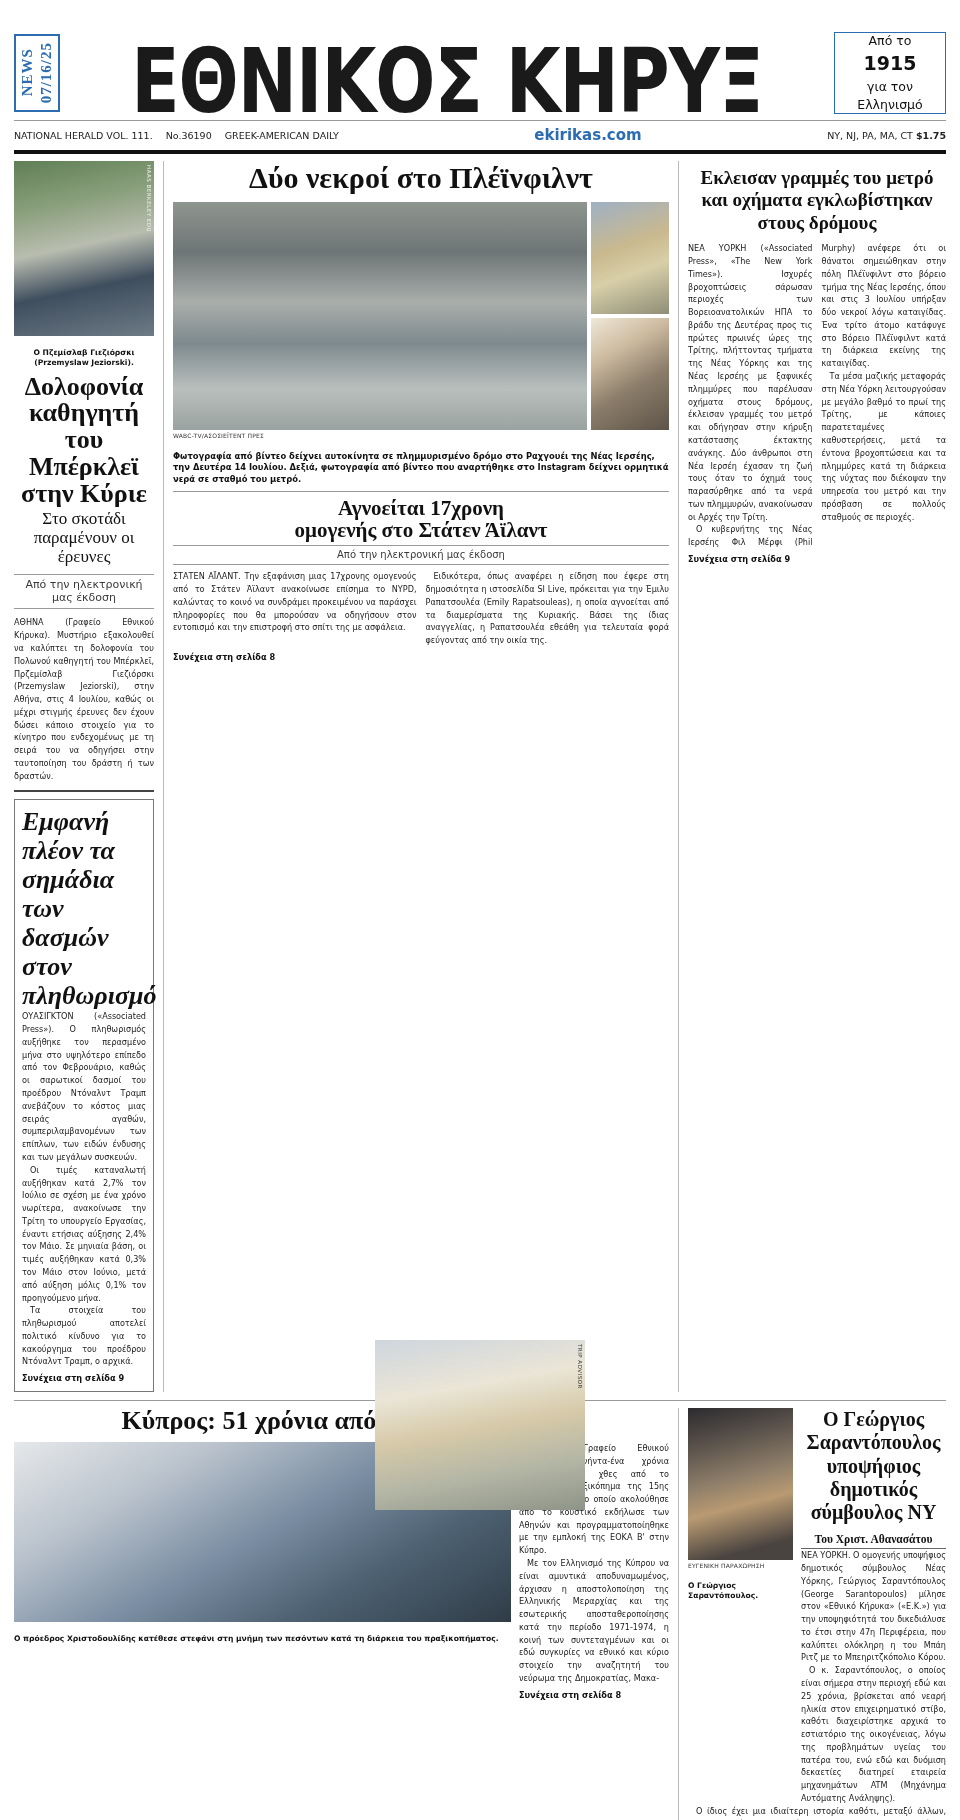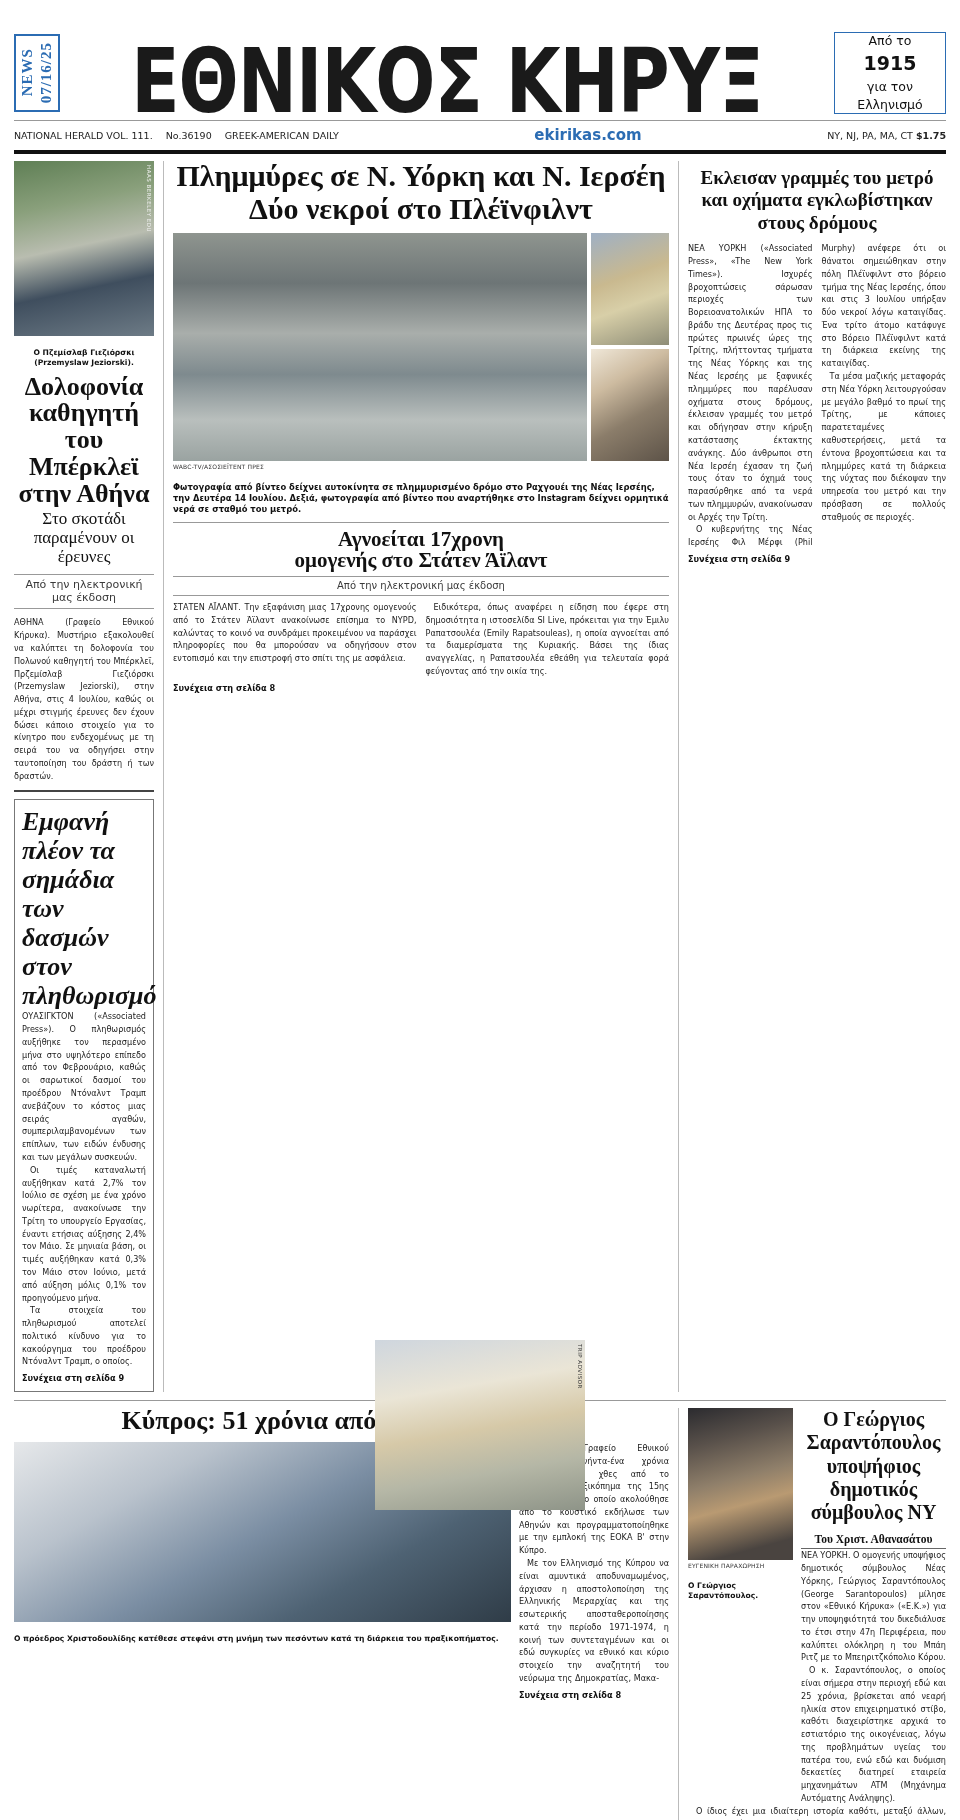--- a/index.html
+++ b/index.html
@@ -151,37 +151,36 @@
 
   <div class="cols">
 
     <div class="col-l">
       <div class="ph p1" style="height:175px">
         <span class="photo-label">HAAS BERKELEY EDU</span>
       </div>
       <div class="cap" style="text-align:center;font-size:7.6px">Ο Πζεμίσλαβ Γιεζιόρσκι (Przemyslaw Jeziorski).</div>
       <div class="hl-serif" style="font-size:26px;text-align:center;margin-top:5px">Δολοφονία καθηγητή</div>
       <div class="hl-serif" style="font-size:26px;text-align:center">του Μπέρκλεϊ</div>
-      <div class="hl-serif" style="font-size:26px;text-align:center">στην Αθήνα</div>
+      <div class="hl-serif" style="font-size:26px;text-align:center">στην Κύριε</div>
       <div class="sub-hl">Στο σκοτάδι παραμένουν οι έρευνες</div>
       <div class="kicker">Από την ηλεκτρονική μας έκδοση</div>
       <div class="body-txt">ΑΘΗΝΑ (Γραφείο Εθνικού Κήρυκα). Μυστήριο εξακολουθεί να καλύπτει τη δολοφονία του Πολωνού καθηγητή του Μπέρκλεϊ, Πρζεμίσλαβ Γιεζιόρσκι (Przemyslaw Jeziorski), στην Αθήνα, στις 4 Ιουλίου, καθώς οι μέχρι στιγμής έρευνες δεν έχουν δώσει κάποιο στοιχείο για το κίνητρο που ενδεχομένως με τη σειρά του να οδηγήσει στην ταυτοποίηση του δράστη ή των δραστών.</div>
       <div class="hr-med"></div>
 
       <div style="border:1px solid #777;padding:7px 7px 8px 7px">
         <div class="hl-serif" style="font-size:26px;text-align:left;font-style:italic;line-height:1.12">Εμφανή πλέον τα σημάδια των δασμών στον πληθωρισμό</div>
         <div class="body-txt" style="">ΟΥΑΣΙΓΚΤΟΝ («Associated Press»). Ο πληθωρισμός αυξήθηκε τον περασμένο μήνα στο υψηλότερο επίπεδο από τον Φεβρουάριο, καθώς οι σαρωτικοί δασμοί του προέδρου Ντόναλντ Τραμπ ανεβάζουν το κόστος μιας σειράς αγαθών, συμπεριλαμβανομένων των επίπλων, των ειδών ένδυσης και των μεγάλων συσκευών.</div>
         <div class="body-txt" style="text-indent:8px">Οι τιμές καταναλωτή αυξήθηκαν κατά 2,7% τον Ιούλιο σε σχέση με ένα χρόνο νωρίτερα, ανακοίνωσε την Τρίτη το υπουργείο Εργασίας, έναντι ετήσιας αύξησης 2,4% τον Μάιο. Σε μηνιαία βάση, οι τιμές αυξήθηκαν κατά 0,3% τον Μάιο στον Ιούνιο, μετά από αύξηση μόλις 0,1% τον προηγούμενο μήνα.</div>
-        <div class="body-txt" style="text-indent:8px">Τα στοιχεία του πληθωρισμού αποτελεί πολιτικό κίνδυνο για το κακούργημα του προέδρου Ντόναλντ Τραμπ, ο οποίος.</div>
+        <div class="body-txt" style="text-indent:8px">Τα στοιχεία του πληθωρισμού αποτελεί πολιτικό κίνδυνο για το κακούργημα του προέδρου Ντόναλντ Τραμπ, ο αρχικά.</div>
         <div class="cont">Συνέχεια στη σελίδα 9</div>
       </div>
     </div>
 
     <div class="col-m vline" style="padding-left:9px">
-      <div class="hl-serif" style="font-size:30px;text-align:center">Πλημμύρες σε Ν. Υόρκη και Ν. Ιερσέη</div>
       <div class="hl-serif" style="font-size:30px;text-align:center;margin-top:2px">Δύο νεκροί στο Πλέϊνφιλντ</div>
 
       <div style="display:flex;gap:4px;margin-top:8px">
         <div class="ph p2" style="height:228px;flex:1"></div>
         <div style="width:78px;display:flex;flex-direction:column;gap:4px">
           <div class="ph p3" style="height:112px"></div>
           <div class="ph p6" style="height:112px"></div>
         </div>
       </div>
       <div class="credit">WABC-TV/ΑΣΟΣΙΕΪΤΕΝΤ ΠΡΕΣ</div>

